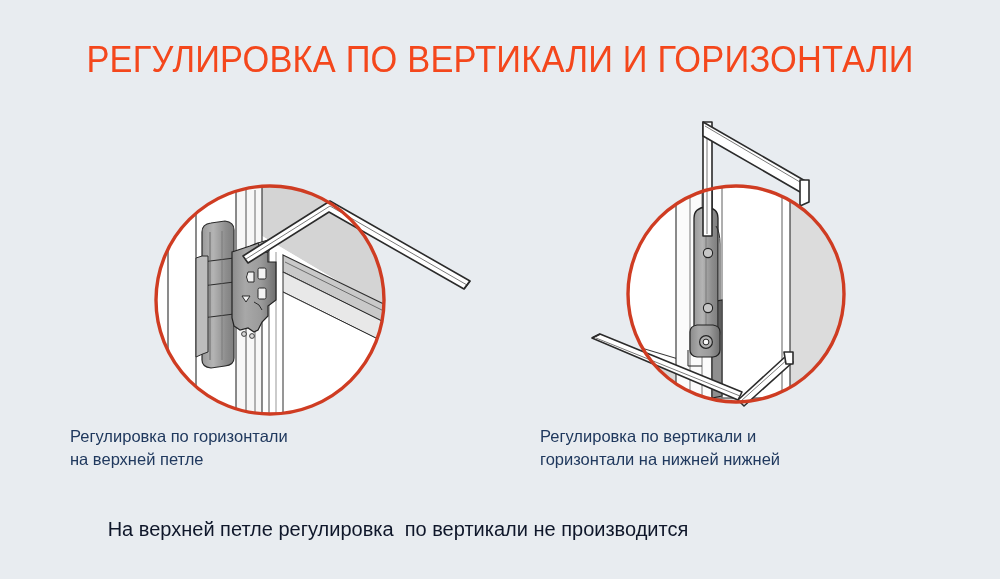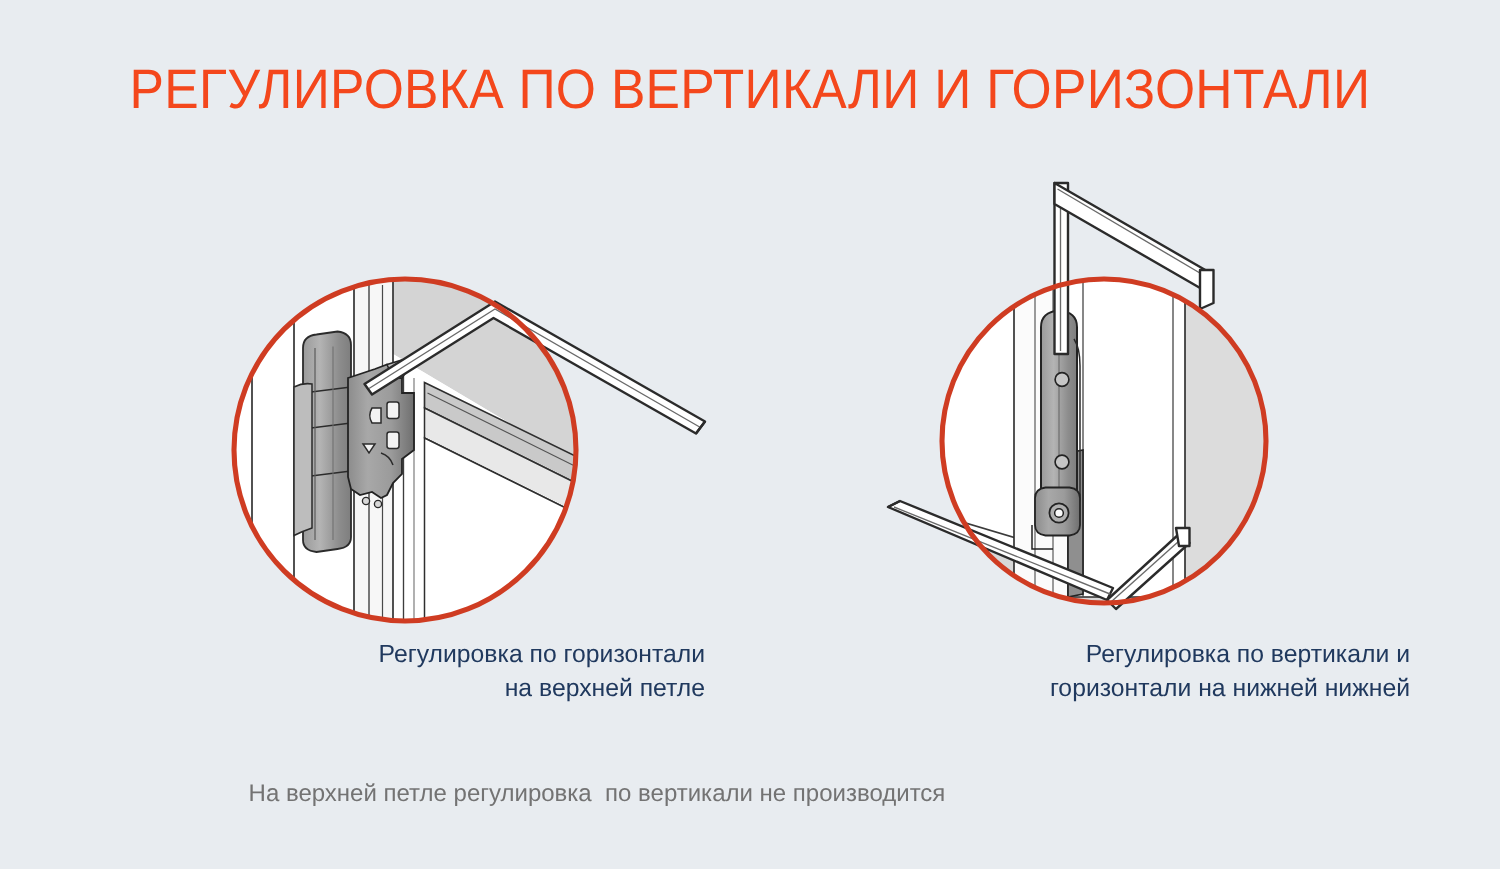--- a/index.html
+++ b/index.html
@@ -33,41 +33,41 @@
     font-weight: 400;
     transform: scaleX(0.93);
     transform-origin: 50% 50%;
     white-space: nowrap;
   }
   .caption {
     position: absolute;
     color: #20395e;
     font-size: 16.5px;
     line-height: 23px;
-    text-align: right;
+    text-align: left;
     white-space: pre-line;
   }
   .caption-left {
     left: 70px;
     top: 425px;
     width: 400px;
   }
   .caption-right {
     left: 540px;
     top: 425px;
     width: 400px;
   }
   .footnote {
     position: absolute;
     left: 0;
     top: 518px;
     width: 796px;
     text-align: center;
-    color: #737373;
-    font-size: 16px;
+    color: #0f172a;
+    font-size: 20px;
     line-height: 23px;
     white-space: pre;
   }
   .illus {
     position: absolute;
     left: 0;
     top: 0;
     width: 1000px;
     height: 579px;
     pointer-events: none;

